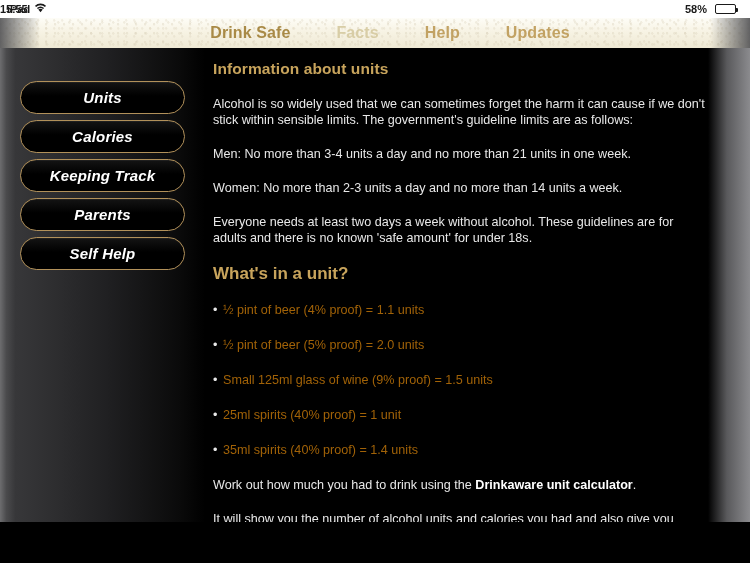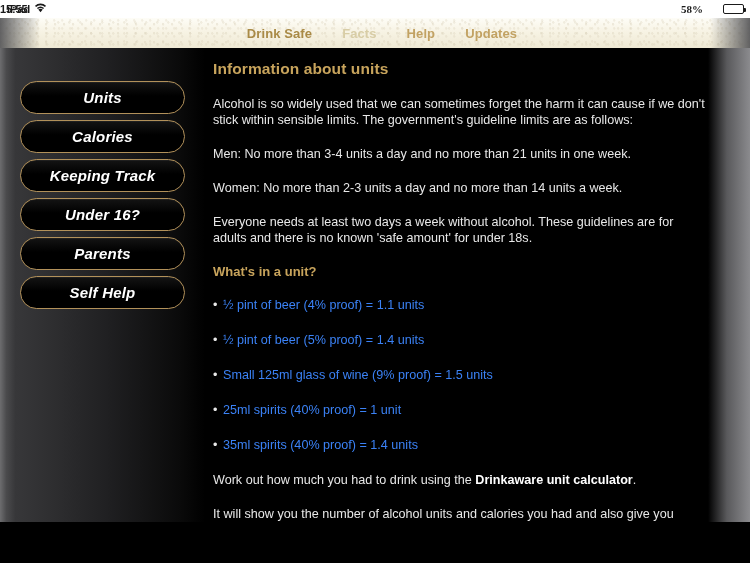--- a/index.html
+++ b/index.html
@@ -42,25 +42,24 @@
   }
   .sb-center {
     position: absolute;
     left: 0; right: 0;
     font-size: 11px;
     font-weight: bold;
     letter-spacing: -0.1px;
   }
   .sb-right {
     position: absolute;
-    right: 6px;
-    display: flex;
-    align-items: center;
-    gap: 20px;
-    font-family: Liberation Serif, serif;
+    right: 14px;
+    display: flex;
+    align-items: center;
+    gap: 8px;
   }
   .wifi-icon { display: block; }
   .battery {
     position: relative;
     width: 21px; height: 10px;
     border: 1px solid #1a1a1a;
     border-radius: 2px;
     padding: 1px;
   }
   .battery::after {
@@ -112,25 +111,26 @@
     position: absolute;
     left: 0; right: 0; top: 0; bottom: 0;
     display: flex;
     align-items: center;
     justify-content: center;
     gap: 30px;
     z-index: 2;
     padding-left: 14px;
   }
   .nav-link {
-    font-size: 13px;
+    font-size: 16px;
     font-weight: bold;
     letter-spacing: 0.1px;
     cursor: pointer;
     white-space: nowrap;
+    margin-left: 16px;
   }
   .nav-link.active   { color: #a98a46; }
   .nav-link.faded    { color: #d8cda6; }
   .nav-link.normal   { color: #c2a263; }
 
   
   #page {
     position: absolute;
     top: 48px; left: 0;
     width: 750px; height: 515px;
@@ -208,27 +208,27 @@
   }
   .para {
     color: #e8e8e8;
     font-size: 12.6px;
     line-height: 16px;
     margin-bottom: 18px;
     max-width: 492px;
   }
   .subheading {
     color: #c8a45c;
-    font-size: 13px;
+    font-size: 17px;
     font-weight: bold;
     margin-bottom: 18px;
   }
   #bullets { list-style: none; margin-bottom: 14px; }
   .bullet {
-    color: #3b82f6;
+    color: #a16207;
     font-size: 12.6px;
     line-height: 16px;
     margin-bottom: 19px;
     padding-left: 10px;
     position: relative;
   }
   .bullet::before {
     content: "\2022";
     position: absolute;
     left: 0;
@@ -281,43 +281,40 @@
       <div class="side-btn">
         <span class="side-btn-label">Units</span>
       </div>
       <div class="side-btn">
         <span class="side-btn-label">Calories</span>
       </div>
       <div class="side-btn">
         <span class="side-btn-label">Keeping Track</span>
       </div>
       <div class="side-btn">
-        <span class="side-btn-label">Under 16?</span>
-      </div>
-      <div class="side-btn">
         <span class="side-btn-label">Parents</span>
       </div>
       <div class="side-btn">
         <span class="side-btn-label">Self Help</span>
       </div>
     </div>
 
     <div id="content">
       <div id="content-heading">Information about units</div>
 
       <p class="para">Alcohol is so widely used that we can sometimes forget the harm it can cause if we don't stick within sensible limits. The government's guideline limits are as follows:</p>
       <p class="para">Men: No more than 3-4 units a day and no more than 21 units in one week.</p>
       <p class="para">Women: No more than 2-3 units a day and no more than 14 units a week.</p>
       <p class="para">Everyone needs at least two days a week without alcohol. These guidelines are for adults and there is no known 'safe amount' for under 18s.</p>
 
       <div class="subheading">What's in a unit?</div>
 
       <ul id="bullets">
         <li class="bullet">½ pint of beer (4% proof) = 1.1 units</li>
-        <li class="bullet">½ pint of beer (5% proof) = 1.4 units</li>
+        <li class="bullet">½ pint of beer (5% proof) = 2.0 units</li>
         <li class="bullet">Small 125ml glass of wine (9% proof) = 1.5 units</li>
         <li class="bullet">25ml spirits (40% proof) = 1 unit</li>
         <li class="bullet">35ml spirits (40% proof) = 1.4 units</li>
       </ul>
 
       <p class="para"><span>Work out how much you had to drink using the </span><span class="link">Drinkaware unit calculator</span><span>.</span></p>
 
       <p class="para last">It will show you the number of alcohol units and calories you had and also give you personalised</p>
     </div>
 

